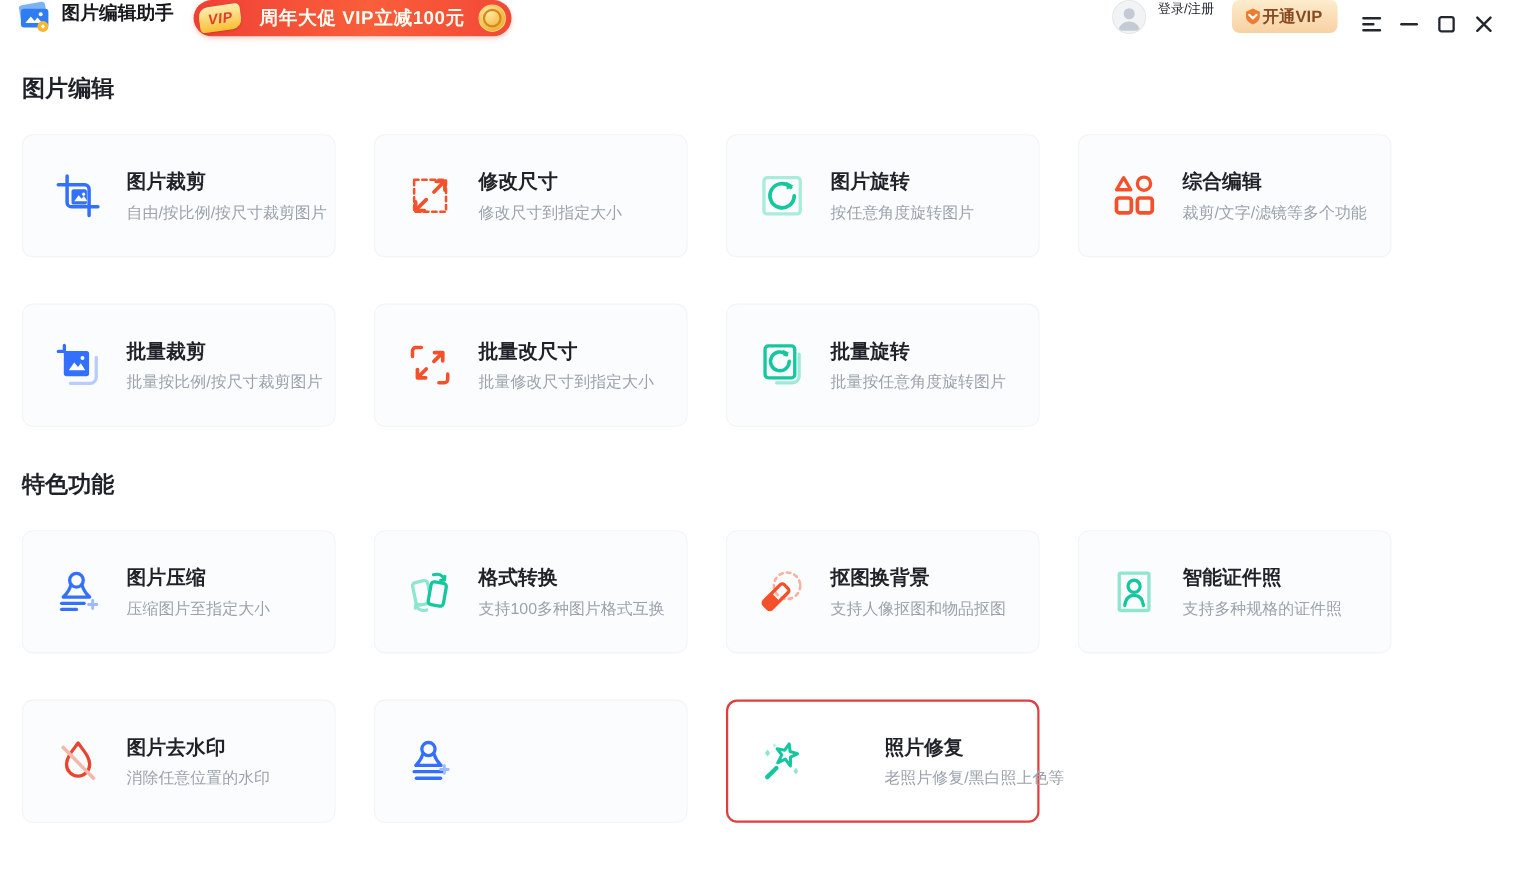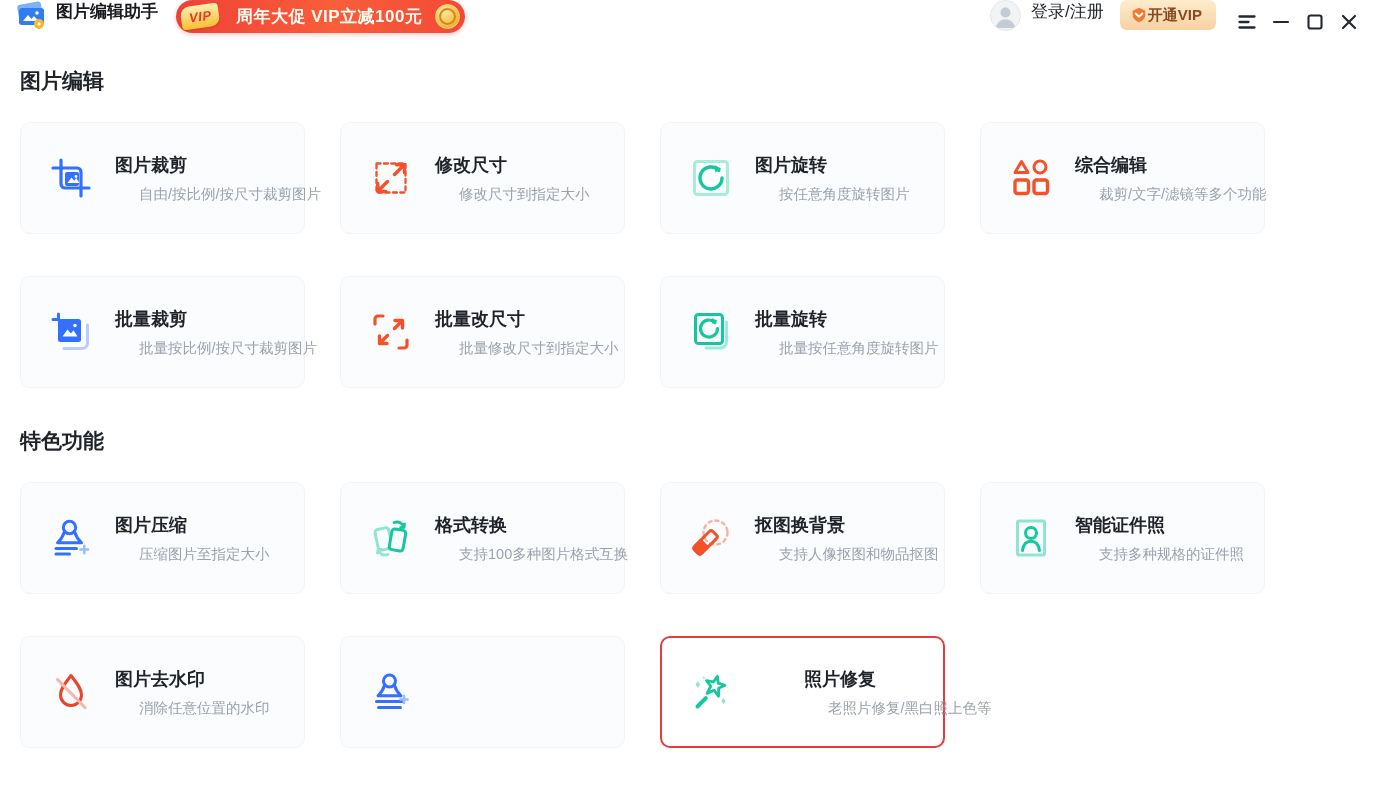--- a/index.html
+++ b/index.html
@@ -20,39 +20,39 @@
     color:#e23a2e;font-style:italic;font-weight:800;font-size:13px;line-height:1;
     padding:5px 8px;border-radius:9px 4px 9px 4px;transform:rotate(-8deg);
     box-shadow:0 1px 2px rgba(150,50,0,.4);}
   .promo-coin{position:absolute;right:5px;top:4px;width:25px;height:25px;border-radius:50%;
     background:radial-gradient(circle at 35% 30%,#ffeaa2,#f6b73c 68%,#e6992a);
     border:1.5px solid #fcd87a;box-sizing:border-box;display:flex;align-items:center;justify-content:center;}
   .promo-coin i{display:block;width:13px;height:13px;border:2px solid #d2891f;border-radius:50%;}
   .tb-spacer{flex:1;}
   .avatar{width:29px;height:29px;border-radius:50%;background:#f1f3f5;border:1px solid #e4e7ea;
     overflow:hidden;flex:none;cursor:pointer;}
-  .login{margin-left:10px;font-size:17px;color:#22262c;cursor:pointer;white-space:nowrap;}
+  .login{margin-left:10px;font-size:12px;color:#22262c;cursor:pointer;white-space:nowrap;}
   .vip-btn{margin-left:16px;height:30px;padding:0 14px 0 10px;border:none;border-radius:7px;
     background:linear-gradient(180deg,#fdeccd,#f7d1a2);display:flex;align-items:center;
     font-size:15px;font-weight:bold;color:#8a4a21;cursor:pointer;font-family:inherit;white-space:nowrap;}
   .win-controls{display:flex;align-items:center;gap:16px;margin-left:22px;}
   .win-controls span{width:18px;height:18px;display:flex;align-items:center;justify-content:center;cursor:pointer;}
   
   main{padding:0 20px;}
   .section-title{font-size:21px;font-weight:bold;color:#1f2329;line-height:26px;}
   .st-1{margin-top:24px;}
   .st-2{margin-top:40px;}
   .grid{display:grid;grid-template-columns:repeat(4,285px);column-gap:35px;row-gap:42px;margin-top:28px;}
   .card{width:285px;height:112px;background:#fbfcfd;border:1px solid #f3f4f6;border-radius:10px;
     display:flex;align-items:center;padding-left:28px;box-sizing:border-box;cursor:pointer;}
   .card.highlight{border:2px solid #e03e3e;background:#ffffff;gap:48px;}
   .icon-wrap{width:44px;height:44px;flex:none;}
   .card-text{margin-left:22px;min-width:0;}
   .card-title{font-size:18px;font-weight:bold;color:#1f2329;line-height:24px;}
-  .card-sub{font-size:14.5px;color:#9aa2ad;margin-top:9px;line-height:17px;white-space:nowrap;margin-left:24px;}
+  .card-sub{font-size:14.5px;color:#9aa2ad;margin-top:9px;line-height:17px;white-space:nowrap;}
 </style>
 </head>
 <body>
 
 <header class="titlebar">
   <div class="logo">
     <svg viewBox="0 0 36 32" width="36" height="32">
       <rect x="6" y="3" width="24" height="17" rx="3" fill="#7db3f5" transform="rotate(-10 18 11)"></rect>
       <rect x="7" y="8" width="25" height="17" rx="3" fill="#2f7df0"></rect>
       <path d="M11 21l5-6 3.5 4 2.5-3 4.5 5z" fill="#ffffff"></path>

